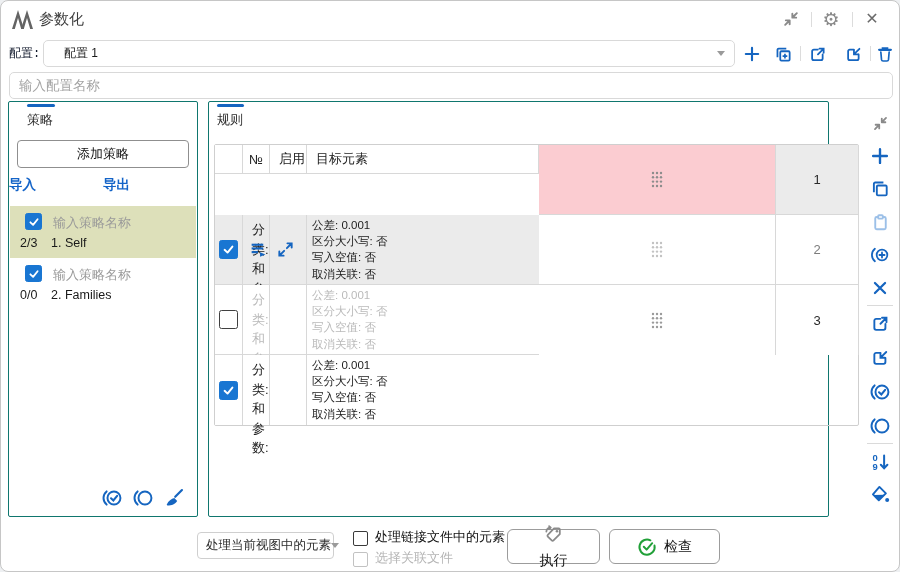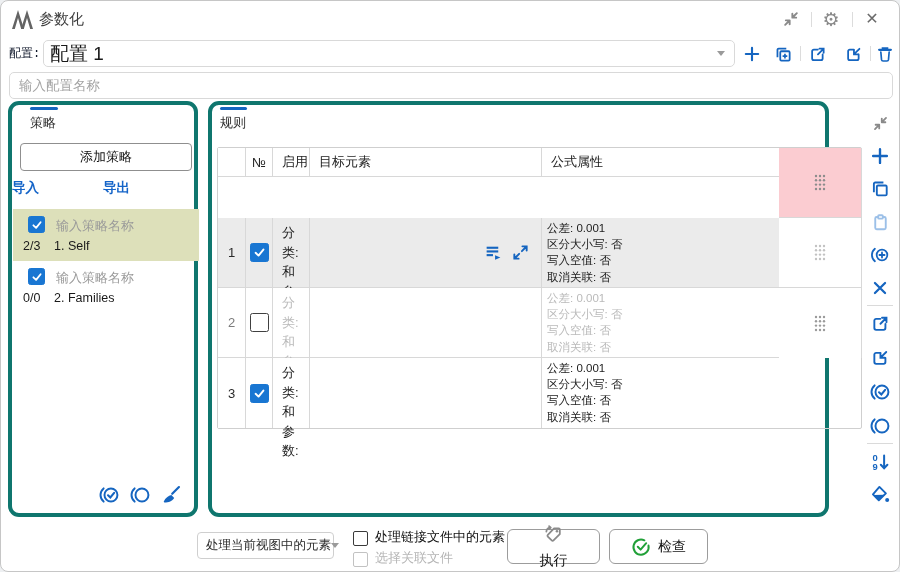--- a/index.html
+++ b/index.html
@@ -9,27 +9,27 @@
   
   .titlebar{left:0;top:0;right:0;height:36px;}
   .title-text{left:38px;top:9px;font-size:15px;color:#3d3d3d;}
   .tb-icon{width:24px;height:24px;display:flex;align-items:center;justify-content:center;cursor:default;}
   .tb-sep{width:1px;height:15px;background:#dcdcdc;top:11px;}
   .gear{font-size:19px;color:#8a8a8a;line-height:1;}
   .closex{font-size:16px;color:#6b6b6b;line-height:1;}
   
   .cfg-label{left:8px;top:44px;font-size:12px;color:#0f172a;font-family:Liberation Mono, monospace;}
   .combo{left:42px;top:39px;width:692px;height:27px;border:1px solid #d9d9d9;border-radius:5px;box-sizing:border-box;background:#fff;display:flex;align-items:center;}
-  .combo-text{margin-left:6px;font-size:19px;color:#1a1a1a;flex:1;}
+  .combo-text{margin-left:20px;font-size:12px;color:#1a1a1a;flex:1;}
   .caret{width:0;height:0;border-left:4.5px solid transparent;border-right:4.5px solid transparent;border-top:5px solid #9a9a9a;margin-right:9px;}
   .icon-btn{width:26px;height:26px;display:flex;align-items:center;justify-content:center;cursor:pointer;}
   .name-input{left:8px;top:71px;width:884px;height:27px;box-sizing:border-box;border:1px solid #d9d9d9;border-radius:5px;font-size:13.5px;color:#1a1a1a;padding:0 9px;outline:none;font-family:inherit;}
   .name-input::placeholder{color:#a3a3a3;}
   
-  .panel{background:#fff;border:4px solid #0f766e;border-radius:11px;box-sizing:border-box;}
+  .panel{background:#fff;border:1px solid #0f766e;border-radius:2px;box-sizing:border-box;}
   .left-panel{left:7px;top:100px;width:190px;height:416px;}
   .right-panel{left:207px;top:100px;width:621px;height:416px;}
   .tab-bar{height:3px;background:#1565c0;border-radius:2px;top:2px;}
   .tab-label{top:9px;font-size:13px;color:#2e2e2e;}
   .add-btn{left:8px;top:38px;width:172px;height:28px;border:1px solid #8f8f8f;border-radius:4px;background:#fff;display:flex;align-items:center;justify-content:center;font-size:13px;color:#111;cursor:pointer;box-sizing:border-box;}
   .links-row{left:0;top:74px;width:100%;height:22px;display:flex;}
   .link{flex:1;text-align:left;font-size:13.5px;font-weight:bold;color:#1464c8;cursor:pointer;}
   .strat-list{left:1px;top:104px;width:186px;}
   .strat-item{height:52px;position:relative;cursor:pointer;}
   .strat-item.selected{background:#dde0ba;}
@@ -206,21 +206,20 @@
   <div class="abs panel right-panel">
     <div class="abs tab-bar" style="left:8px;width:27px;"></div>
     <div class="abs tab-label" style="left:8px;">规则</div>
 
     <div class="abs rules-table">
 
       <div class="tcell th"></div>
       <div class="tcell th center">№</div>
       <div class="tcell th pad">启用</div>
       <div class="tcell th pad">目标元素</div>
-      <div class="tcell th pad last-col">公式属性</div>
 
       <div class="tcell trow cell-center drag-sel">
         <svg width="12" height="17" viewBox="0 0 12 17">
           <g fill="#8c8c8c">
               <circle cx="2" cy="2" r="1.2"></circle>
               <circle cx="6" cy="2" r="1.2"></circle>
               <circle cx="10" cy="2" r="1.2"></circle>
               <circle cx="2" cy="6.3" r="1.2"></circle>
               <circle cx="6" cy="6.3" r="1.2"></circle>
               <circle cx="10" cy="6.3" r="1.2"></circle>
@@ -448,21 +447,21 @@
     <span>
       <svg width="21" height="21" viewBox="0 0 20 20" fill="none" stroke="#8a8a8a" stroke-width="1.7" stroke-linecap="round" stroke-linejoin="round">
         <path d="M10.5 4.2 H15 a1 1 0 0 1 1 1 V9.7 L10 15.7 a1.2 1.2 0 0 1 -1.7 0 L4.6 12 a1.2 1.2 0 0 1 0 -1.7 Z"></path>
         <circle cx="13.3" cy="6.9" r="1.2" fill="#8a8a8a" stroke="none"></circle>
         <path d="M3.2 7.2 C3.4 4.8 5 3.4 7.4 3.4 M7.4 3.4 L5.8 2 M7.4 3.4 L5.9 5"></path>
       </svg>
     </span>
     <span>执行</span>
   </button>
 
-  <button class="bot-btn" style="left:608px;width:99px;">
+  <button class="bot-btn" style="left:608px;width:111px;">
     <span>
       <svg width="20" height="20" viewBox="0 0 20 20" fill="none" stroke="#21a038" stroke-width="2" stroke-linecap="round" stroke-linejoin="round">
         <path d="M17.5 8.6 A7.6 7.6 0 1 1 13.4 3.3"></path>
         <polyline points="6.8,9.8 9.6,12.6 15.2,6.2"></polyline>
       </svg>
     </span>
     <span>检查</span>
   </button>
 
 </div>

